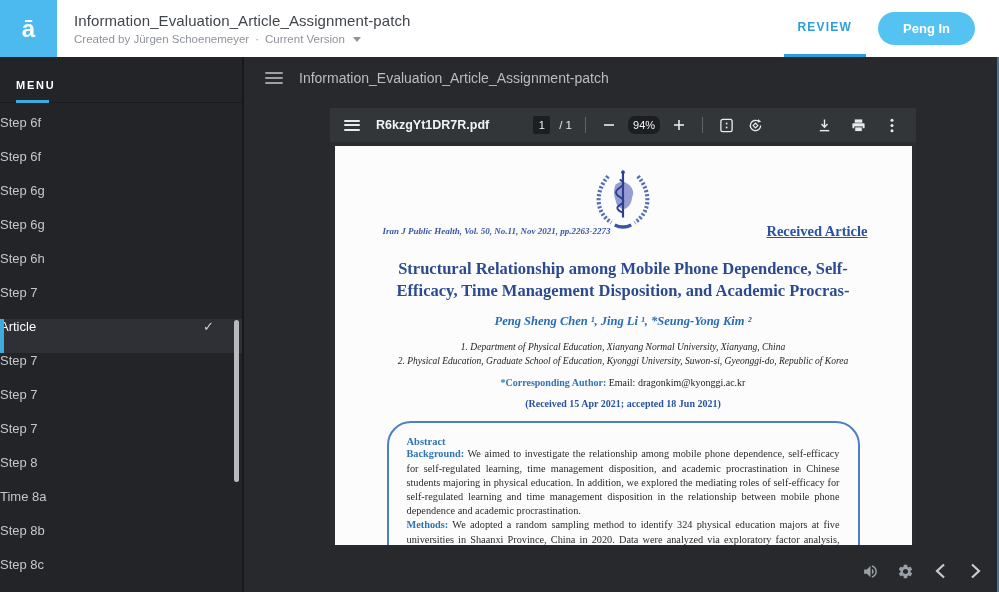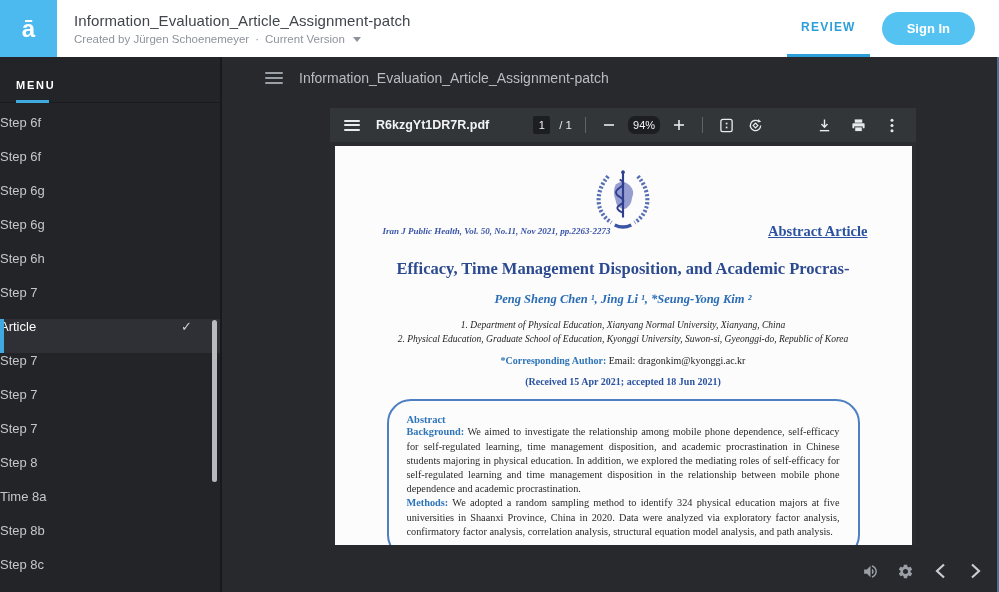--- a/index.html
+++ b/index.html
@@ -11,21 +11,21 @@
   .logo-square { width:57px; height:57px; background:#4cb9ef; color:#ffffff; display:flex; align-items:center; justify-content:center; font-size:24px; font-weight:bold; flex:0 0 57px; }
   .header-text { margin-left:17px; display:flex; flex-direction:column; justify-content:center; }
   .header-title { font-size:15px; color:#41454c; font-weight:500; letter-spacing:.1px; }
   .header-subtitle { margin-top:4px; font-size:11.5px; color:#8e939b; display:flex; align-items:center; gap:6px;text-align:center; }
   .caret-down { width:0; height:0; border-left:4px solid transparent; border-right:4px solid transparent; border-top:5px solid #8e939b; display:inline-block; margin-left:2px; }
   .header-right { margin-left:auto; display:flex; align-items:center; height:100%; }
   .review-tab { height:100%; display:flex; align-items:center; padding:8px 14px; font-size:12px; font-weight:bold; letter-spacing:1.2px; color:#2d9fd8; border-bottom:3px solid #2d9fd8; cursor:pointer; }
   .signin-btn { margin:0 24px 0 12px; background:#55c3f1; color:#ffffff; font-size:13px; font-weight:bold; border:none; border-radius:17px; padding:9px 25px; cursor:pointer; }
 
   
-  .sidebar { position:absolute; top:57px; left:0; width:222px; height:535px; background:#232428; border-right:2px solid #18191c; z-index:10; }
+  .sidebar { position:absolute; top:57px; left:0; width:244px; height:535px; background:#232428; border-right:2px solid #18191c; z-index:10; }
   .menu-header { position:relative; height:46px; padding:18px 0 0 16px; border-bottom:1px solid #1a1b1e; }
   .menu-label { font-size:11px; font-weight:bold; letter-spacing:1.8px; color:#ffffff; }
   .menu-accent { position:absolute; left:16px; bottom:-1px; width:33px; height:3px; background:#3faae0; }
   .menu-list { margin-top:12px; }
   .menu-item { height:34px; display:flex; font-size:13px; color:#c5c7ca; position:relative; cursor:pointer; }
   .menu-item.selected { background:#2e3036; color:#ffffff; }
   .menu-item.selected::before { content:""; position:absolute; left:0; top:0; bottom:0; width:4px; background:#3faae0; }
   .menu-check { position:absolute; right:28px; color:#cfd1d4; font-size:13px; }
   .side-scrollbar { position:absolute; right:3px; top:263px; width:5px; height:162px; background:#b7bbc0; border-radius:3px; }
 
@@ -83,21 +83,21 @@
     <div class="header-title">Information_Evaluation_Article_Assignment-patch</div>
     <div class="header-subtitle">
       <span>Created by Jürgen Schoenemeyer</span>
       <span>·</span>
       <span>Current Version</span>
       <span class="caret-down"></span>
     </div>
   </div>
   <div class="header-right">
     <div class="review-tab">REVIEW</div>
-    <button class="signin-btn">Sign In</button>
+    <button class="signin-btn">Peng In</button>
   </div>
 </div>
 
 <div class="sidebar">
   <div class="menu-header">
     <span class="menu-label">MENU</span>
     <span class="menu-accent"></span>
   </div>
   <div class="menu-list">
     <div class="menu-item">
@@ -227,24 +227,25 @@
           <svg class="who-logo" width="66" height="70" viewBox="0 0 80 84">
             <path d="M22,12 C6,30 6,56 26,68" fill="none" stroke="#3a55a8" stroke-width="5" stroke-dasharray="2.6,2.3" opacity="0.85"></path>
             <path d="M58,12 C74,30 74,56 54,68" fill="none" stroke="#3a55a8" stroke-width="5" stroke-dasharray="2.6,2.3" opacity="0.85"></path>
             <path d="M30,71 q10,5 20,0" fill="none" stroke="#3a55a8" stroke-width="4"></path>
             <path d="M31,22 q9,-7 17,1 q7,7 3,15 q-1,11 -10,14 q-9,-2 -10,-11 q-4,-10 0,-19 z" fill="#8a92cc" opacity="0.9"></path>
             <line x1="40" y1="8" x2="40" y2="62" stroke="#2f3f8e" stroke-width="2.6"></line>
             <circle cx="40" cy="7" r="2.2" fill="#2f3f8e"></circle>
             <path d="M36,16 q9,4 0,10 q-9,6 0,11 q9,5 0,10 q-7,4 3,9" fill="none" stroke="#2f3f8e" stroke-width="2.2"></path>
           </svg>
           <div class="journal-line">Iran J Public Health, Vol. 50, No.11, Nov 2021, pp.2263-2273</div>
-          <div class="article-type">Abstract Article</div>
+          <div class="article-type">Received Article</div>
         </div>
 
         <div class="paper-title">
+          <div>Structural Relationship among Mobile Phone Dependence, Self-</div>
           <div>Efficacy, Time Management Disposition, and Academic Procras-</div>
         </div>
 
         <div class="authors">Peng Sheng Chen ¹, Jing Li ¹, *Seung-Yong Kim ²</div>
 
         <div class="affils">
           <div>1.    Department of Physical Education, Xianyang Normal University, Xianyang, China</div>
           <div>2.    Physical Education, Graduate School of Education, Kyonggi University, Suwon-si, Gyeonggi-do, Republic of Korea</div>
         </div>
 

